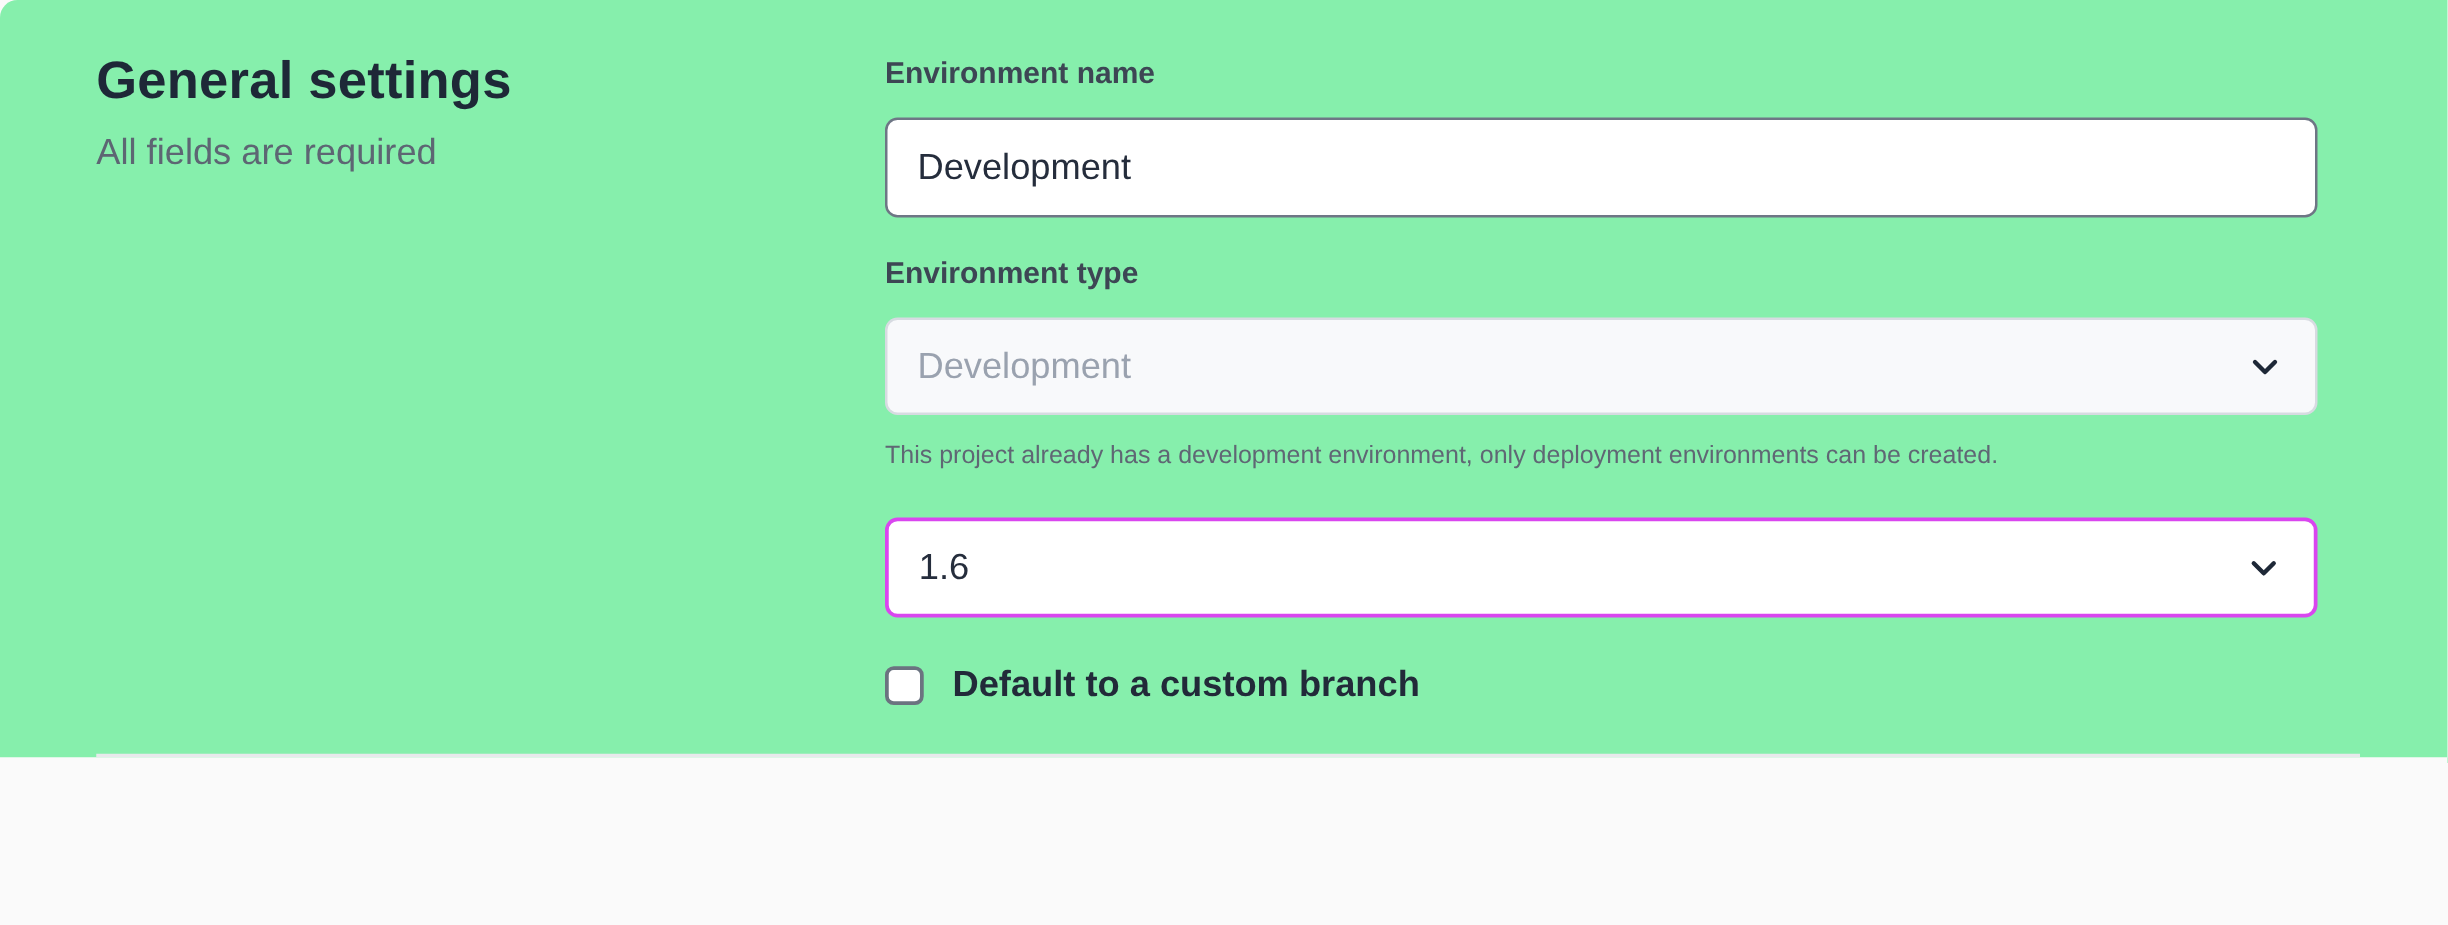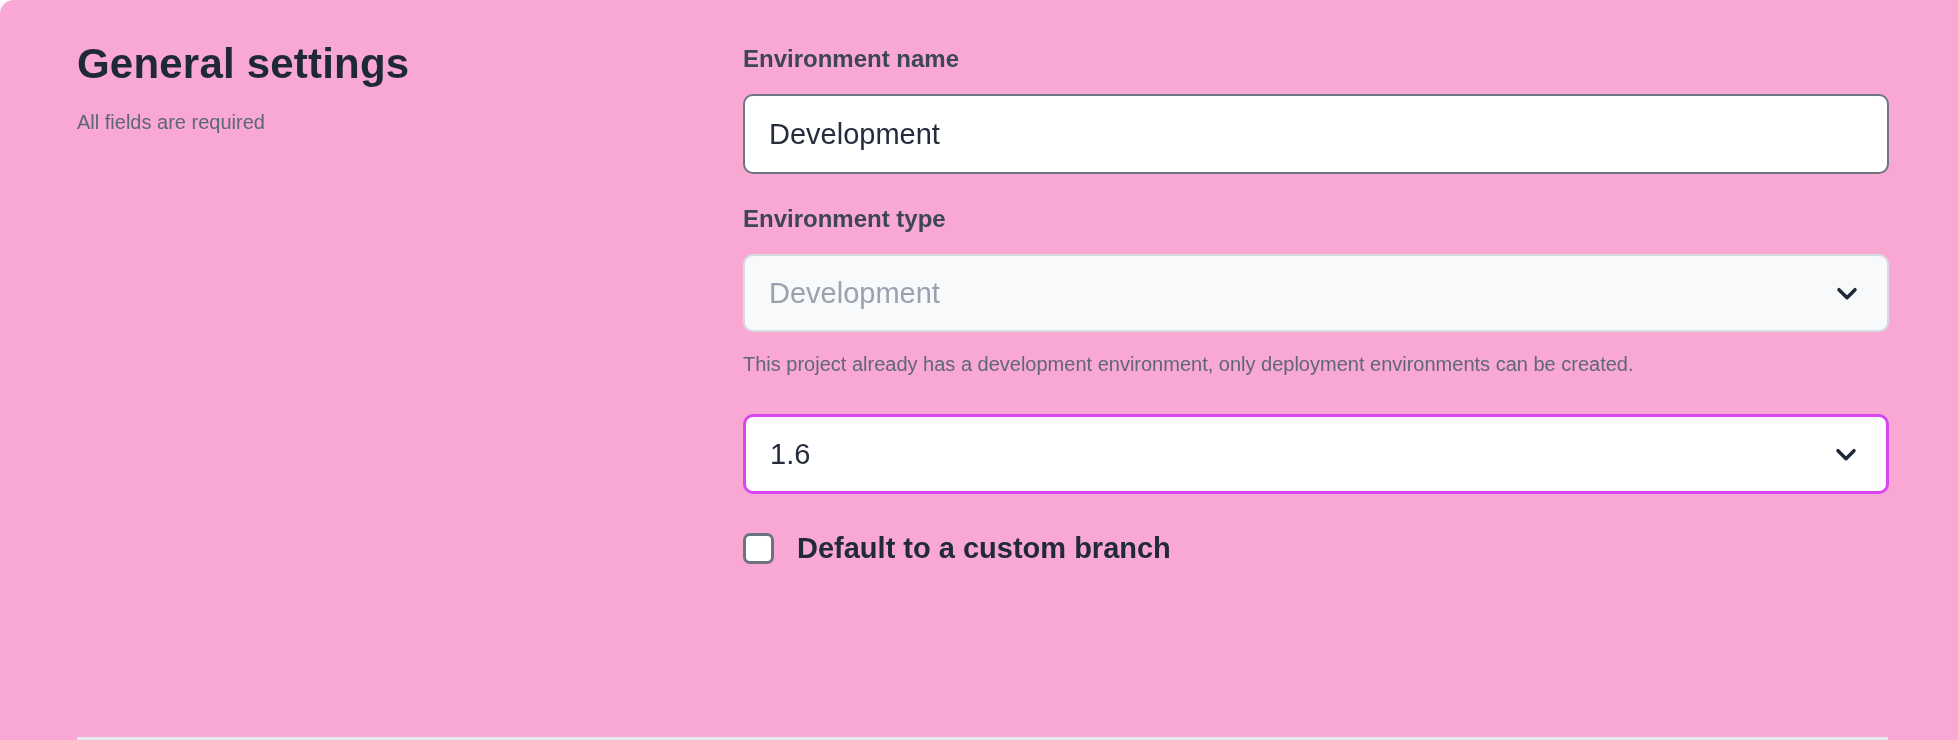--- a/index.html
+++ b/index.html
@@ -1,20 +1,20 @@
 <!DOCTYPE html>
 <html><head>
 <meta charset="utf-8">
 <style>
   html, body { margin: 0; padding: 0; background: #fafafa; }
   .card {
     position: relative;
     width: 1958px;
-    height: 740px;
-    background: #f9a8d4;
+    height: 606px;
+    background: #86efac;
     border-top-left-radius: 14px;
     overflow: hidden;
     font-family: "Liberation Sans", sans-serif;
     box-sizing: border-box;
   }
   
   .left-col {
     position: absolute;
     left: 77px;
     top: 40px;
@@ -23,29 +23,29 @@
   .page-title {
     margin: 0 0 16px 0;
     font-size: 42px;
     line-height: 48px;
     font-weight: 700;
     color: #1e2837;
     letter-spacing: 0.2px;
   }
   .page-subtitle {
     margin: 0;
-    font-size: 20px;
+    font-size: 29px;
     line-height: 36px;
     font-weight: 400;
     color: #5d6673;
   }
   
   .right-col {
     position: absolute;
-    left: 743px;
+    left: 708px;
     top: 44px;
     width: 1146px;
   }
   .field-group { margin: 0; }
   .field-label {
     display: block;
     font-size: 24px;
     line-height: 30px;
     font-weight: 700;
     color: #3d4654;

